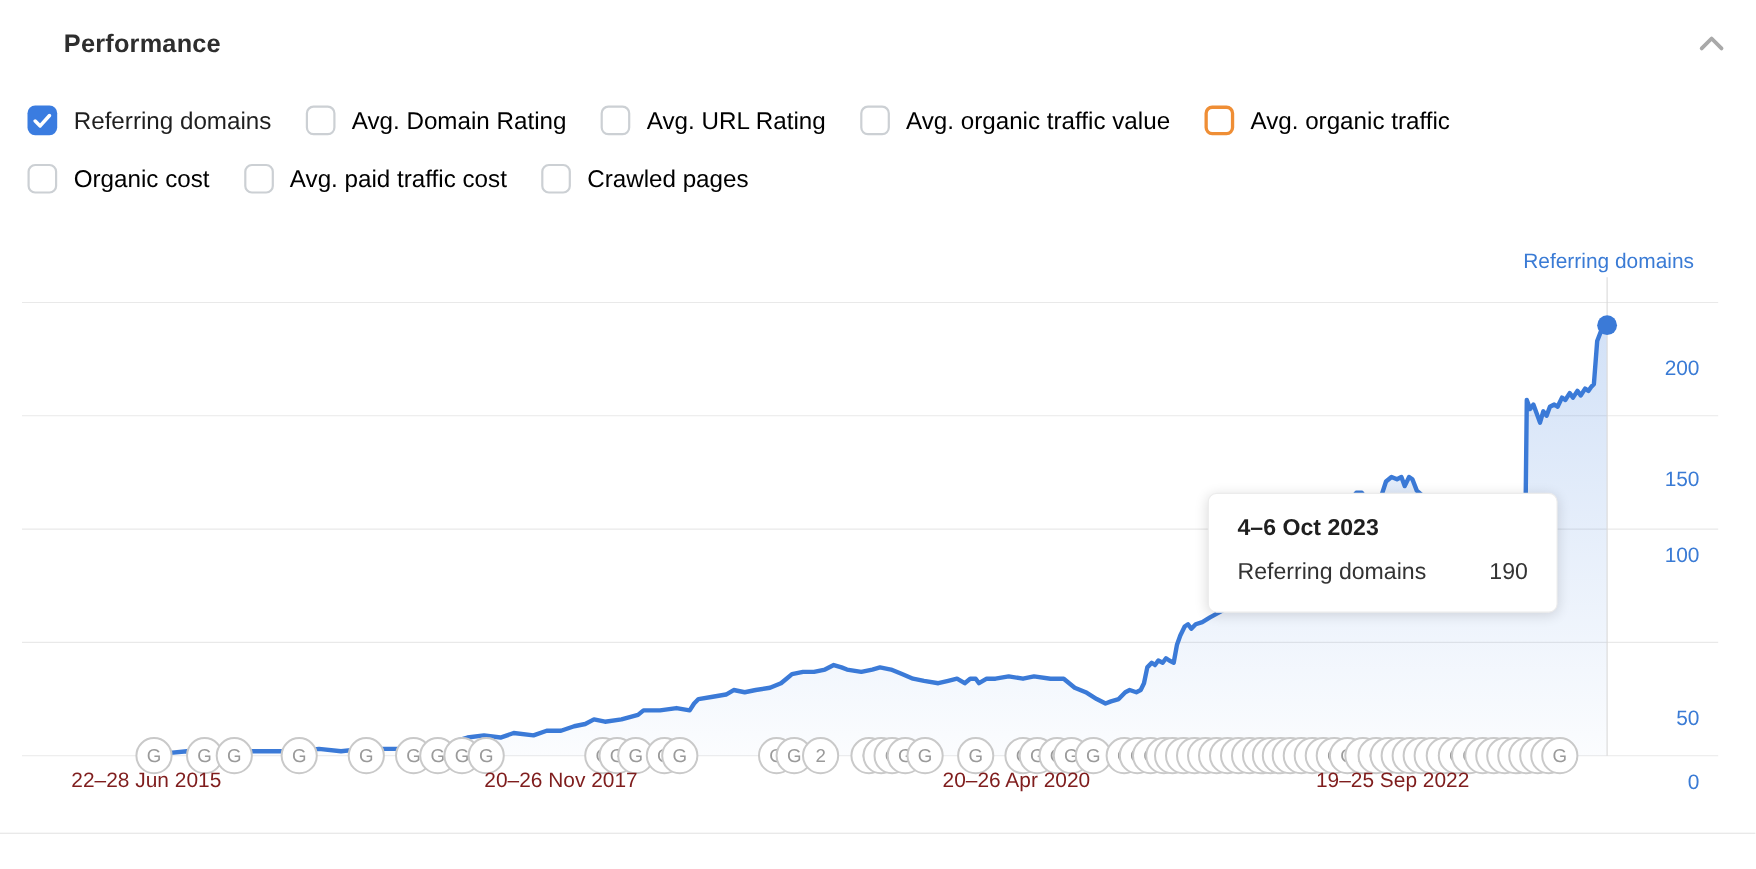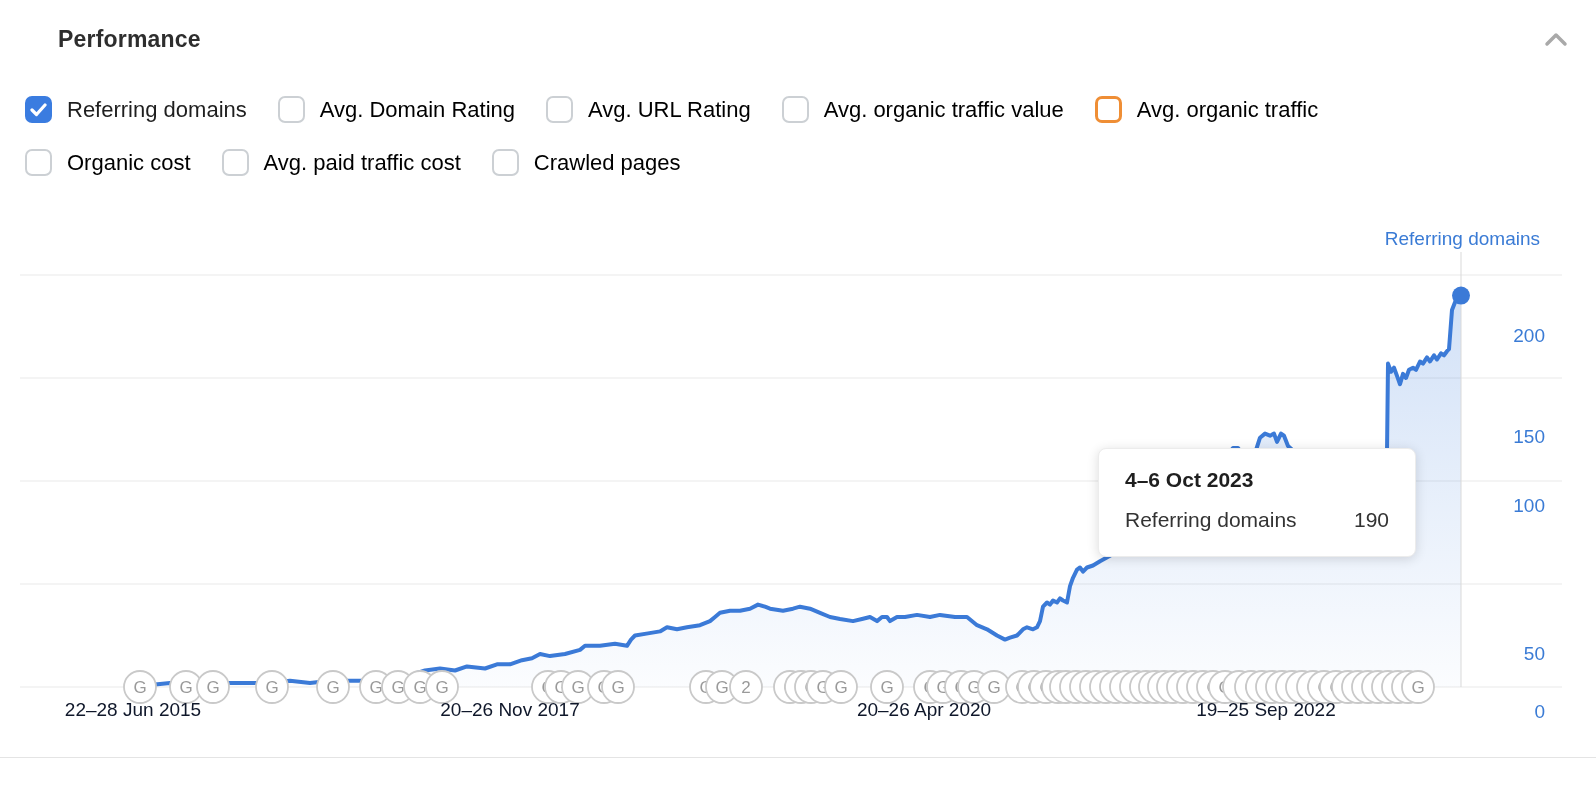--- a/index.html
+++ b/index.html
@@ -16,21 +16,21 @@
   .filters{position:absolute;top:96px;left:25px;right:20px;z-index:3;}
   .filter-row{display:flex;align-items:center;gap:31px;margin-bottom:26px;}
   .filter-item{display:flex;align-items:center;gap:15px;font-size:22px;color:#000000;cursor:pointer;white-space:nowrap;}
   .filter-item.checked{color:#1f1f1f;}
   .cb{width:27px;height:27px;border-radius:7px;border:2px solid #ccd0d4;background:#fff;
     box-sizing:border-box;display:flex;align-items:center;justify-content:center;flex:0 0 auto;}
   .cb.checked{background:#3a7ce0;border:none;}
   .cb.orange{border:3px solid #ef8e35;}
   
   #chart-svg{position:absolute;top:0;left:0;z-index:1;}
-  .axis-label{position:absolute;font-size:19px;color:#0f172a;z-index:2;}
+  .axis-label{position:absolute;font-size:19px;color:#7f1d1d;z-index:2;}
   .y-label{color:#3a7bd5;text-align:right;width:60px;}
   .x-label{transform:translateX(-50%);white-space:nowrap;}
   .legend-label{position:absolute;top:228px;right:56px;font-size:19px;color:#3a7bd5;z-index:2;}
   
   .tooltip{
     position:absolute;left:1098px;top:448px;width:318px;height:109px;box-sizing:border-box;
     background:#fff;border:1px solid #ececec;border-radius:8px;
     box-shadow:0 2px 12px rgba(0,0,0,0.14);padding:19px 26px;z-index:4;
   }
   .tooltip-title{font-size:21px;font-weight:bold;color:#1f1f1f;margin-bottom:16px;}

